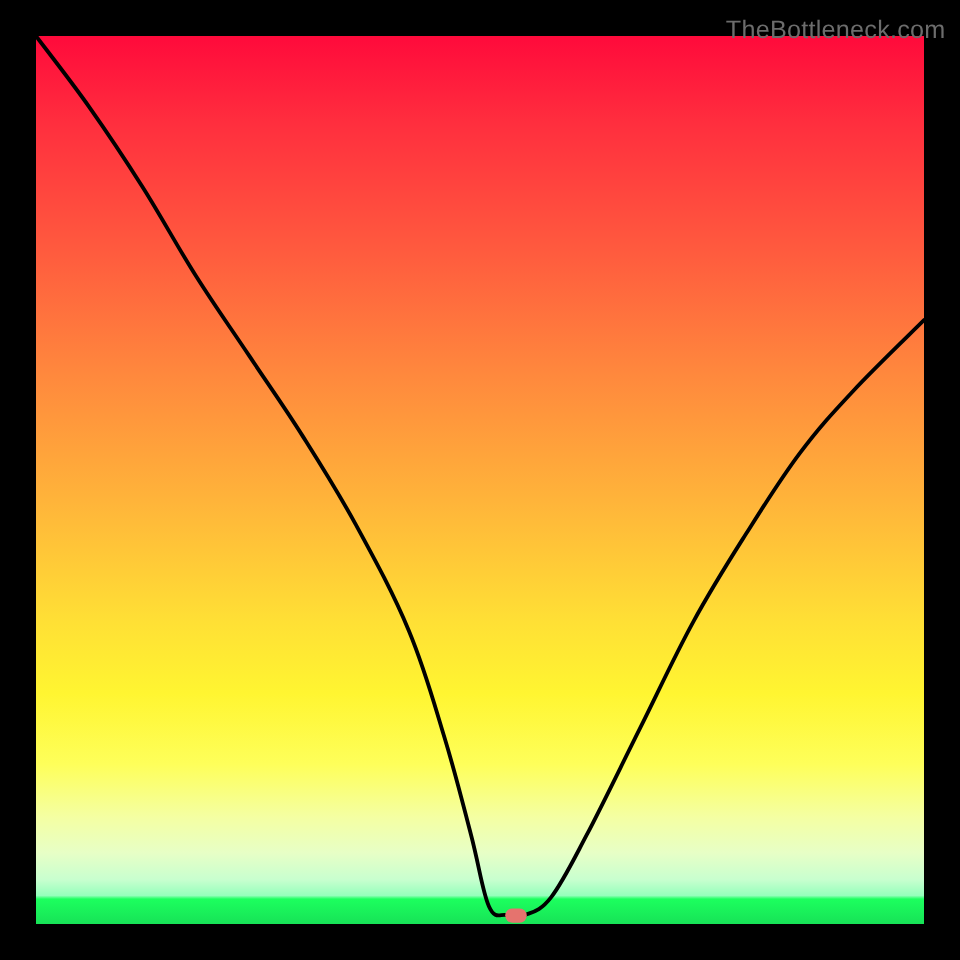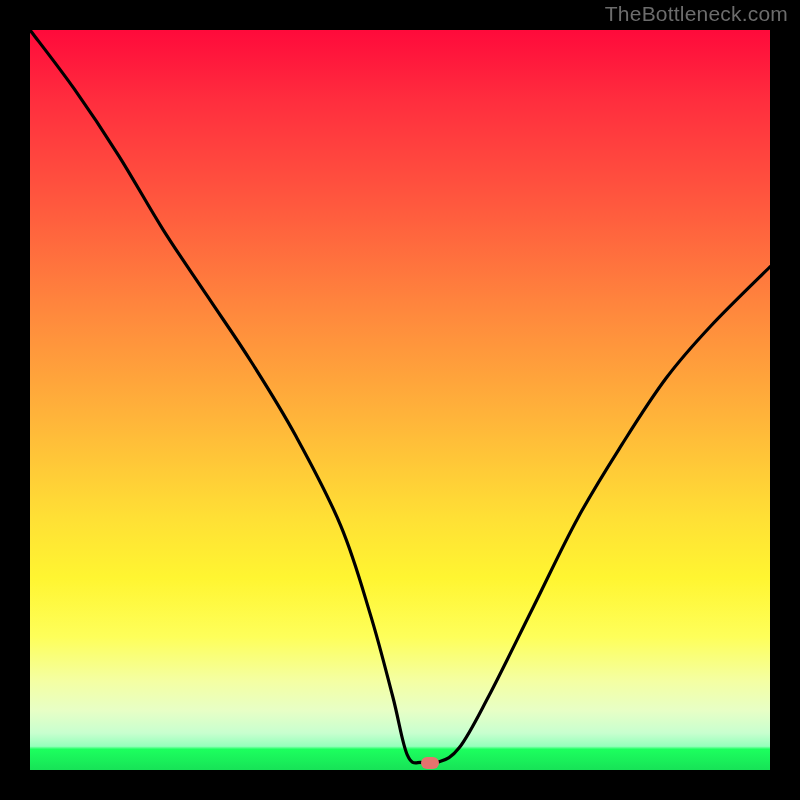--- a/index.html
+++ b/index.html
@@ -12,21 +12,21 @@
     font-family: Arial, Helvetica, sans-serif;
   }
   .frame {
     position: relative;
     width: 800px;
     height: 800px;
     background: #000;
   }
   .watermark {
     position: absolute;
-    top: 2px;
+    top: 14px;
     right: 12px;
     color: #6c6c6c;
     font-size: 21px;
     font-weight: 500;
     letter-spacing: 0.2px;
     z-index: 5;
   }
   .plot {
     position: absolute;
     left: 30px;

